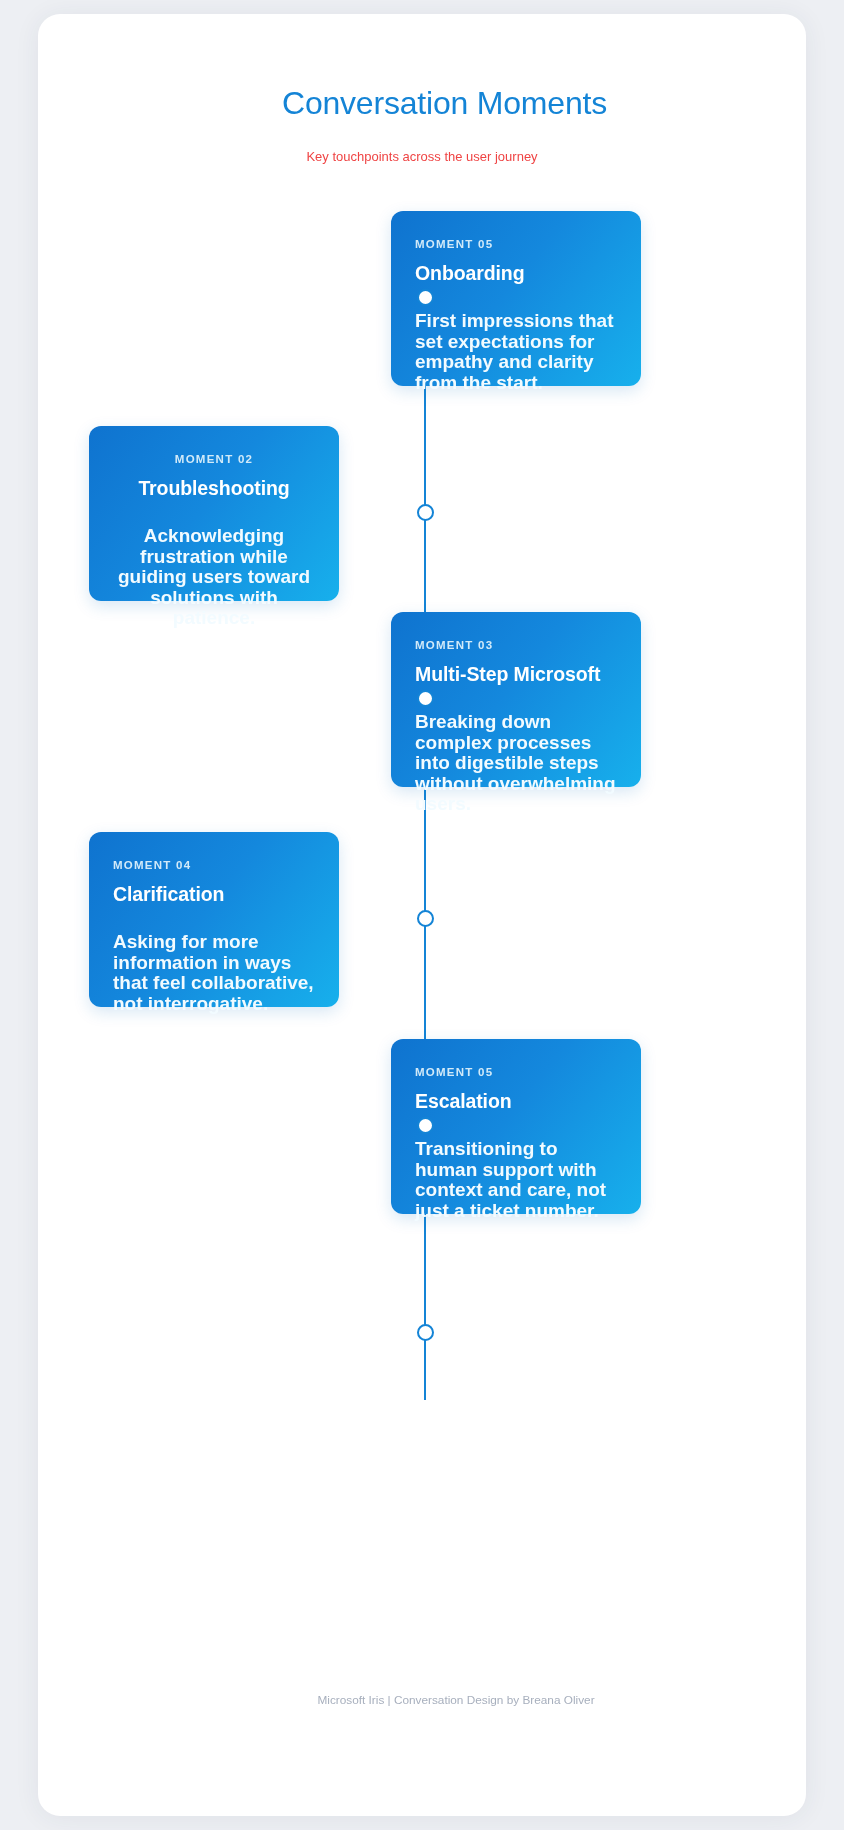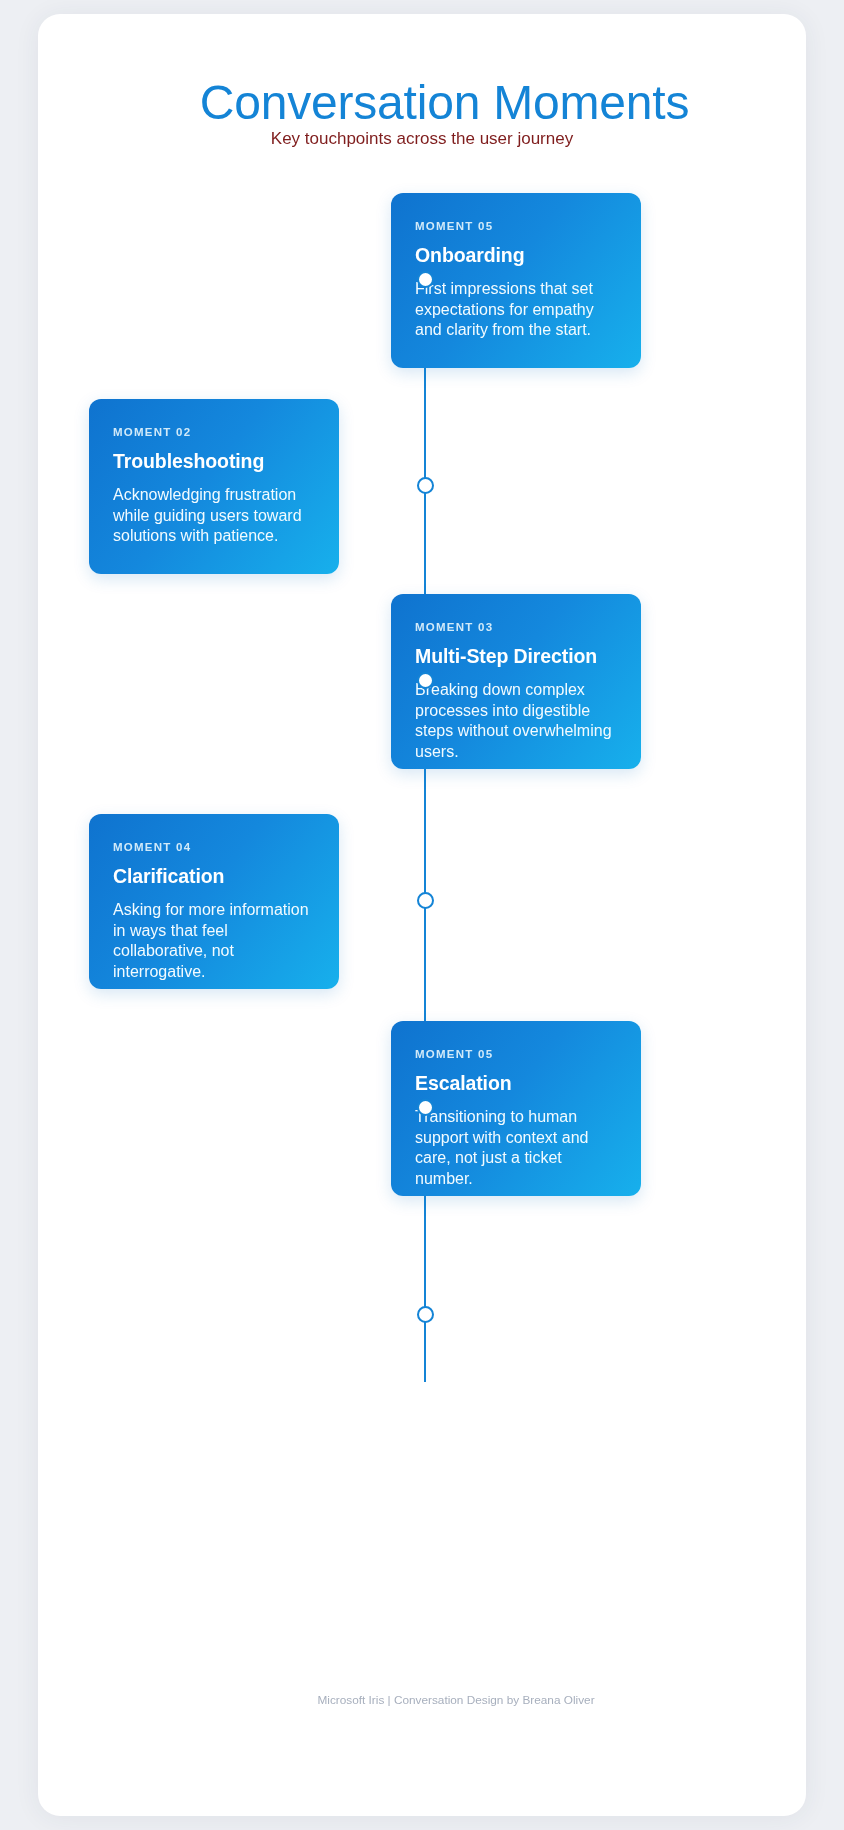--- a/index.html
+++ b/index.html
@@ -33,33 +33,34 @@
     overflow: hidden;
   }
 
   
   #header {
     padding-top: 64px;
     text-align: center;
   }
 
   #doc-title {
-    font-size: 48px;
+    font-size: 32px;
     line-height: 50px;
     font-weight: 400;
     color: #1484d6;
     letter-spacing: -0.2px;
     padding-left: 45px;
   }
 
   #doc-subtitle {
-    font-size: 17px;
+    margin-top: 18px;
+    font-size: 13px;
     line-height: 22px;
     font-weight: 400;
-    color: #7f1d1d;
+    color: #ef4444;
   }
 
   
   #timeline {
     position: relative;
     margin-top: 43px;
     width: 768px;
     height: 1420px;
   }
 
@@ -118,24 +119,24 @@
   .moment-title {
     margin-top: 10px;
     font-size: 19.5px;
     line-height: 25px;
     font-weight: 700;
     letter-spacing: -0.1px;
     color: #ffffff;
   }
 
   .moment-desc {
-    margin-top: 11px;
-    font-size: 16px;
+    margin-top: 25px;
+    font-size: 19px;
     line-height: 20.5px;
-    font-weight: 400;
+    font-weight: 700;
     color: #f2fbff;
   }
 
   
   #footer {
     position: absolute;
     left: 0;
     bottom: 108px;
     width: 836px;
     text-align: center;
@@ -163,34 +164,34 @@
 
       <div class="moment-row" style="top:0px;">
         <div class="moment-dot"></div>
         <div class="moment-card side-right">
           <div class="moment-eyebrow">MOMENT 05</div>
           <div class="moment-title">Onboarding</div>
           <div class="moment-desc">First impressions that set expectations for empathy and clarity from the start.</div>
         </div>
       </div>
 
-      <div class="moment-row" style="top:206px;">
+      <div class="moment-row" style="top:215px;text-align:center;">
         <div class="moment-dot"></div>
         <div class="moment-card side-left">
           <div class="moment-eyebrow">MOMENT 02</div>
           <div class="moment-title">Troubleshooting</div>
           <div class="moment-desc">Acknowledging frustration while guiding users toward solutions with patience.</div>
         </div>
       </div>
 
       <div class="moment-row" style="top:401px;">
         <div class="moment-dot"></div>
         <div class="moment-card side-right">
           <div class="moment-eyebrow">MOMENT 03</div>
-          <div class="moment-title">Multi-Step Direction</div>
+          <div class="moment-title">Multi-Step Microsoft</div>
           <div class="moment-desc">Breaking down complex processes into digestible steps without overwhelming users.</div>
         </div>
       </div>
 
       <div class="moment-row" style="top:621px;padding-left:41px;">
         <div class="moment-dot"></div>
         <div class="moment-card side-left">
           <div class="moment-eyebrow">MOMENT 04</div>
           <div class="moment-title">Clarification</div>
           <div class="moment-desc">Asking for more information in ways that feel collaborative, not interrogative.</div>

